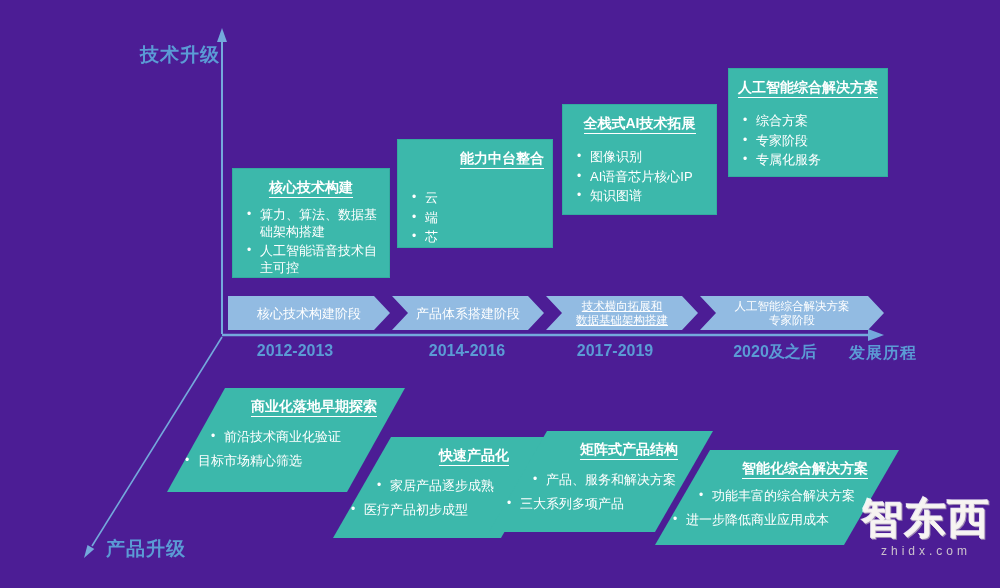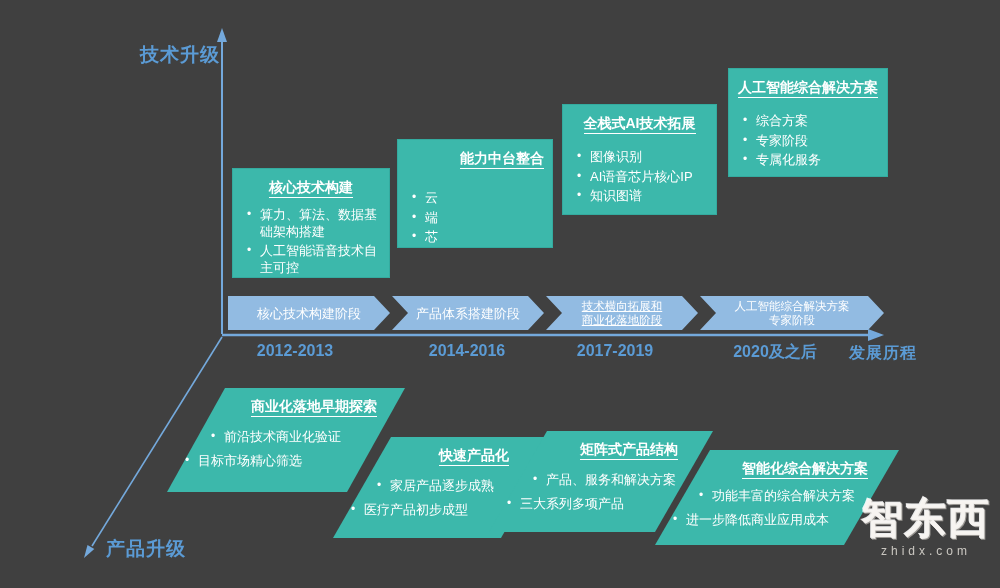--- a/index.html
+++ b/index.html
@@ -1,17 +1,17 @@
 <!DOCTYPE html>
 <html><head>
 <meta charset="utf-8">
 <style>
   html,body{margin:0;padding:0;background:#fff;}
   .canvas{
-    position:relative;width:1000px;height:588px;background:#404040;overflow:hidden;
+    position:relative;width:1000px;height:588px;background:#4c1d95;overflow:hidden;
     font-family:"Liberation Sans","DejaVu Sans",sans-serif;
   }
   .axes-svg{position:absolute;left:0;top:0;width:1000px;height:588px;pointer-events:none;}
   .axis-label{position:absolute;font-weight:bold;color:#5b9bd5;font-size:19px;letter-spacing:1px;}
   .axis-label.tech{left:128px;top:42px;width:92px;text-align:right;}
   .axis-label.product{left:106px;top:536px;}
   .axis-label.timeline{left:849px;top:343px;font-size:16px;}
 
   
   .tbox{position:absolute;background:#3cb8ab;border:1px solid #34ab9f;color:#fff;box-sizing:border-box;padding:9px 8px 4px;}
@@ -120,21 +120,21 @@
   </div>
 
   <div class="chev c0">
     <span class="l1">核心技术构建阶段</span>
   </div>
   <div class="chev c1">
     <span class="l1">产品体系搭建阶段</span>
   </div>
   <div class="chev c2 small">
     <span class="l1">技术横向拓展和</span>
-    <span class="l2">商业化落地阶段</span>
+    <span class="l2">数据基础架构搭建</span>
   </div>
   <div class="chev c3 small">
     <span class="l1">人工智能综合解决方案</span>
     <span class="l2">专家阶段</span>
   </div>
 
   <div class="period y0">2012-2013</div>
   <div class="period y1">2014-2016</div>
   <div class="period y2">2017-2019</div>
   <div class="period y3">2020及之后</div>

